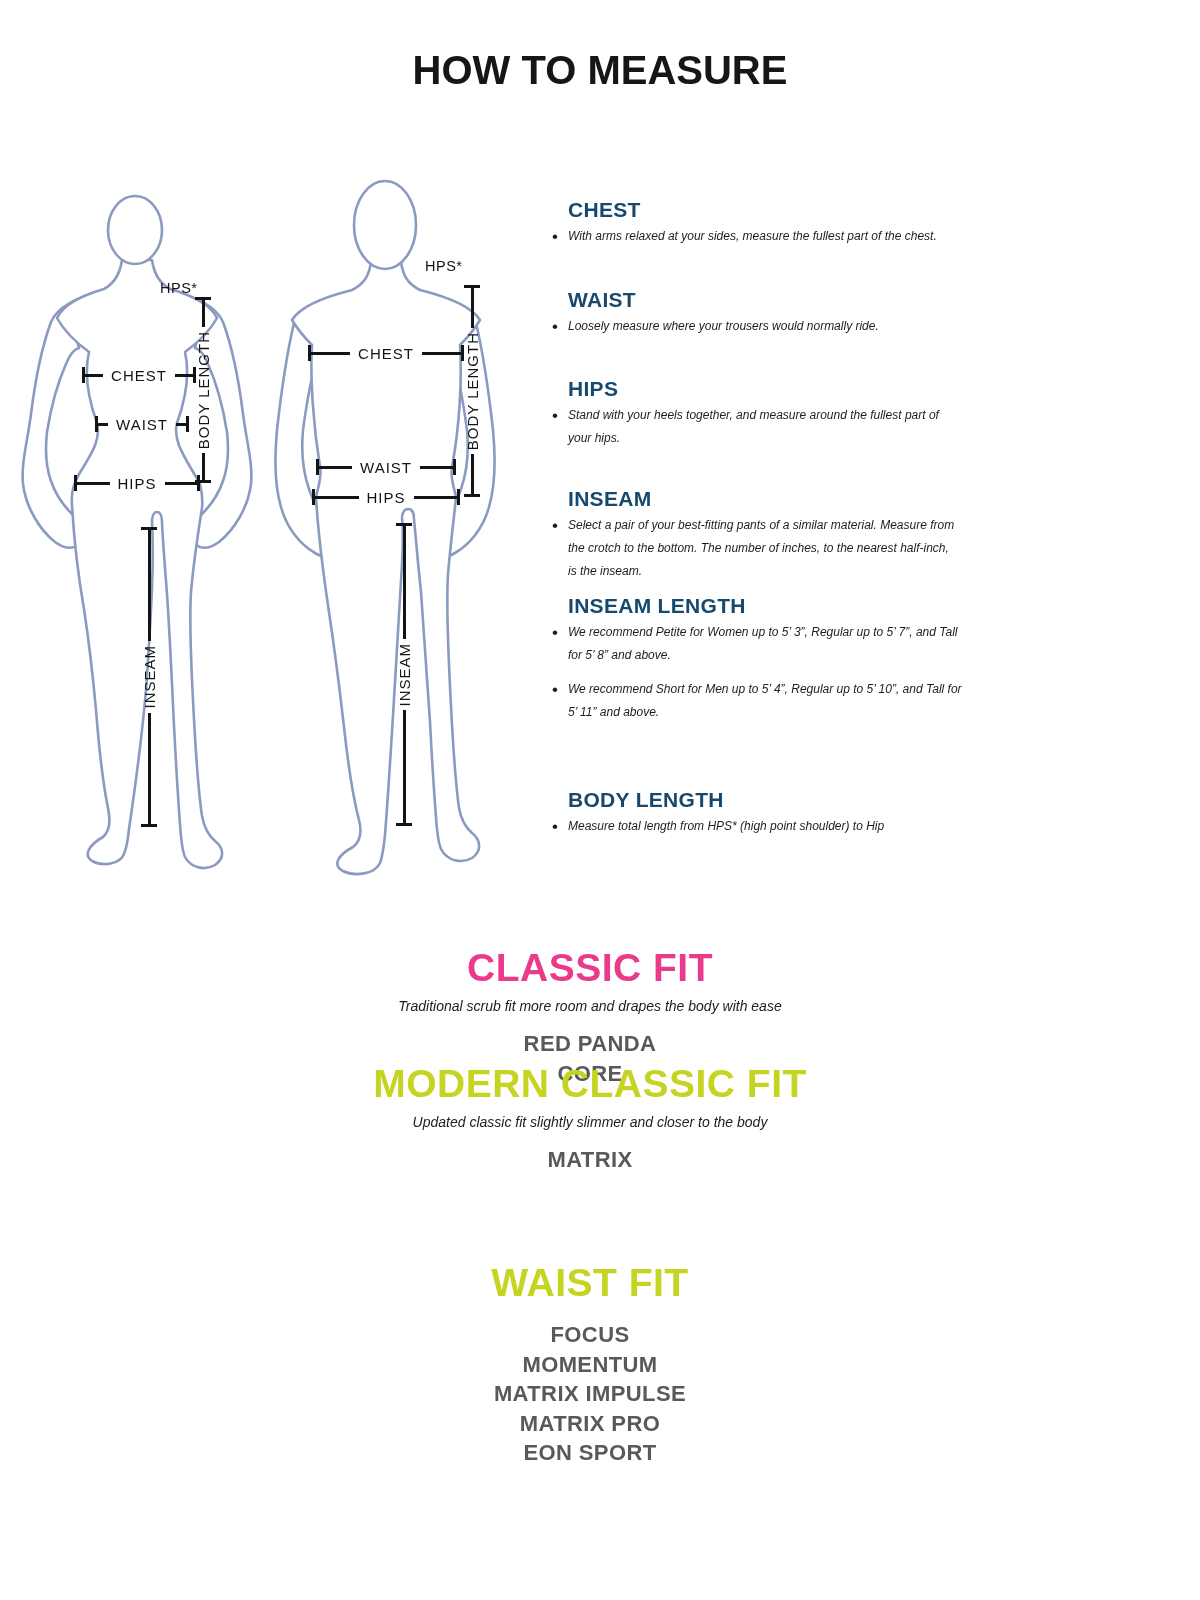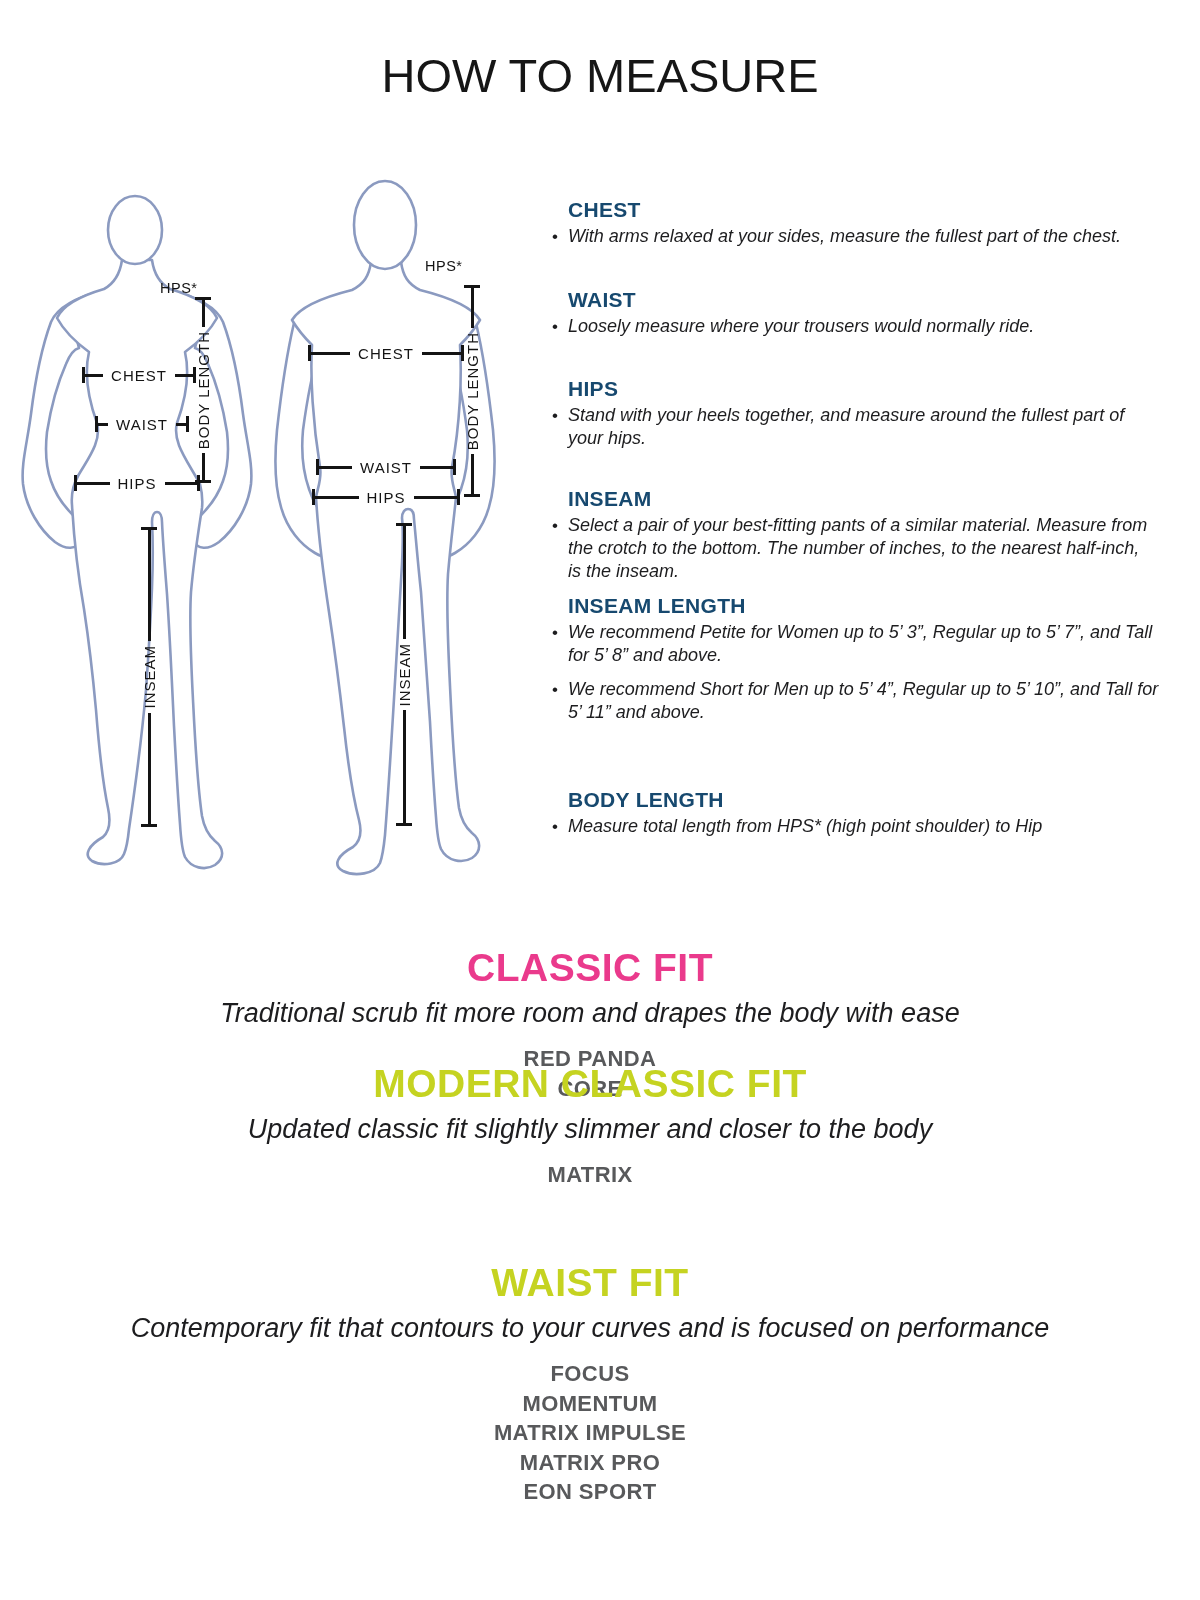--- a/index.html
+++ b/index.html
@@ -1,22 +1,22 @@
 <!DOCTYPE html>
 <html><head>
 <meta charset="utf-8">
 <style>
   html,body{margin:0;padding:0;background:#ffffff;}
   body{width:1200px;height:1600px;position:relative;overflow:hidden;
        font-family:"Liberation Sans","DejaVu Sans",sans-serif;color:#1d1d1f;}
   .abs{position:absolute;}
 
   
-  .title{left:0;top:48px;width:1200px;text-align:center;font-size:47px;
-         letter-spacing:0px;color:#161616;font-weight:400;}
+  .title{left:0;top:48px;width:1200px;text-align:center;font-size:40px;
+         letter-spacing:0px;color:#161616;font-weight:700;}
 
   
   svg path, svg ellipse{fill:#ffffff;stroke:#8b9ac0;stroke-width:2.6;stroke-linejoin:round;}
 
   
   .hmeasure{display:flex;align-items:center;height:18px;}
   .hmeasure .tickv{width:3px;height:16px;background:#141414;}
   .hmeasure .seg{height:3px;flex:1;background:#141414;}
   .hmeasure .hlabel{font-size:15px;letter-spacing:1px;color:#141414;padding:0 8px;white-space:nowrap;}
 
@@ -27,27 +27,27 @@
   .vmeasure .vlabel{writing-mode:vertical-rl;transform:rotate(180deg);
                     font-size:15px;letter-spacing:1px;color:#141414;padding:4px 0;white-space:nowrap;}
 
   .hps{font-size:14.5px;color:#141414;letter-spacing:0.5px;}
 
   
   .msec{left:552px;width:618px;}
   .msec h3{margin:0 0 3px 16px;font-size:21px;font-weight:bold;color:#17496f;letter-spacing:0.3px;}
   .bullet-row{display:flex;align-items:flex-start;margin-top:2px;}
   .bullet-row .dot{width:16px;font-size:17px;line-height:23px;color:#1d1d1f;text-align:left;}
-  .bullet-row .btxt{flex:1;font-size:18px;font-style:italic;line-height:23px;
+  .bullet-row .btxt{flex:1;font-size:12px;font-style:italic;line-height:23px;
                     color:#1d1d1f;white-space:pre-line;}
 
   
   .fit{left:0;width:1180px;text-align:center;}
   .fit h2{margin:8px;font-size:39px;font-weight:bold;letter-spacing:0.5px;line-height:44px;}
-  .fit .fdesc{margin-top:5px;font-size:27px;font-style:italic;color:#1d1d1f;}
+  .fit .fdesc{margin-top:5px;font-size:14px;font-style:italic;color:#1d1d1f;}
   .fit .fprod{margin-top:15px;font-size:22px;font-weight:bold;color:#58595b;
               line-height:29.5px;letter-spacing:0.4px;}
 </style>
 </head>
 <body>
 
 <div class="abs title">HOW TO MEASURE</div>
 
 <svg class="abs" style="left:10px;top:192px;" width="250" height="690" viewBox="0 0 250 690">
   <path d="M 95,98 C 66,105 47,116 41,130 C 31,157 25,190 21,222 C 17,252 11,272 13,292 C 16,316 30,338 45,350 C 56,358 67,358 70,348 C 72,340 69,330 62,322 C 53,313 45,301 41,289 C 36,275 35,258 37,240 C 41,215 48,190 56,172 C 60,162 65,157 69,156 C 63,138 73,116 95,98 Z"></path>
@@ -201,21 +201,20 @@
 <div class="abs fit" style="top:1054px;">
   <h2 style="color: rgb(197, 211, 33);">MODERN CLASSIC FIT</h2>
   <div class="fdesc">Updated classic fit slightly slimmer and closer to the body</div>
   <div class="fprod">
     <div>MATRIX</div>
   </div>
 </div>
 
 <div class="abs fit" style="top:1253px;">
   <h2 style="color: rgb(197, 211, 33);">WAIST FIT</h2>
-  <div class="fdesc">Contemporary fit that contours to your curves and is focused on performance</div>
   <div class="fprod">
     <div>FOCUS</div>
     <div>MOMENTUM</div>
     <div>MATRIX IMPULSE</div>
     <div>MATRIX PRO</div>
     <div>EON SPORT</div>
   </div>
 </div>
 
 </body></html>

